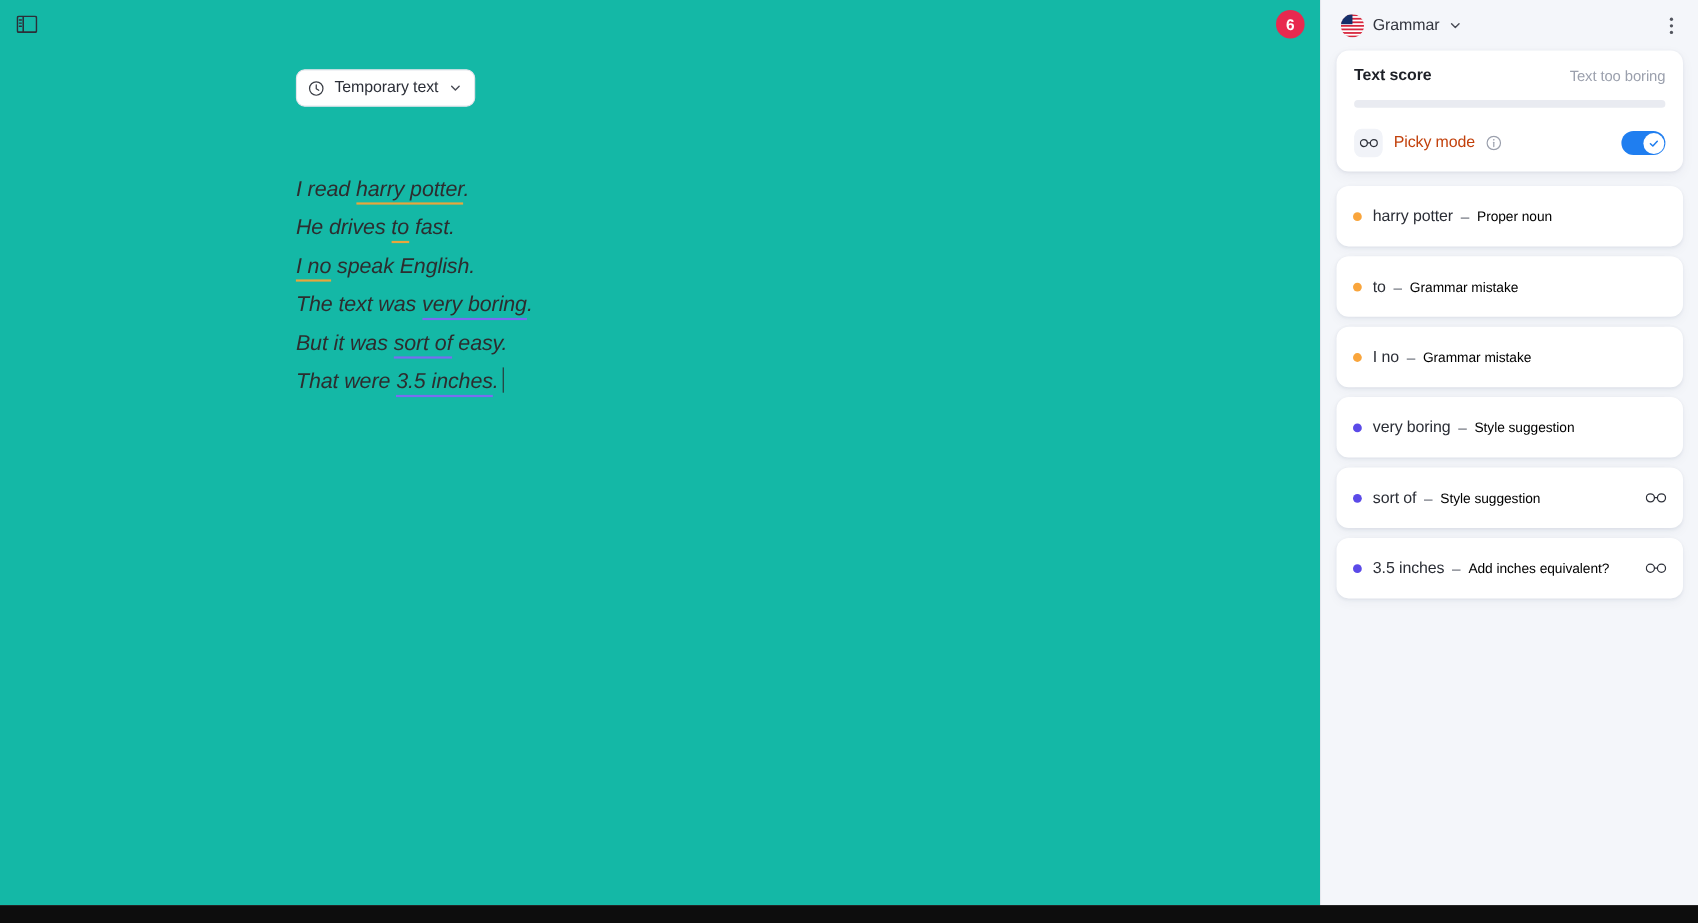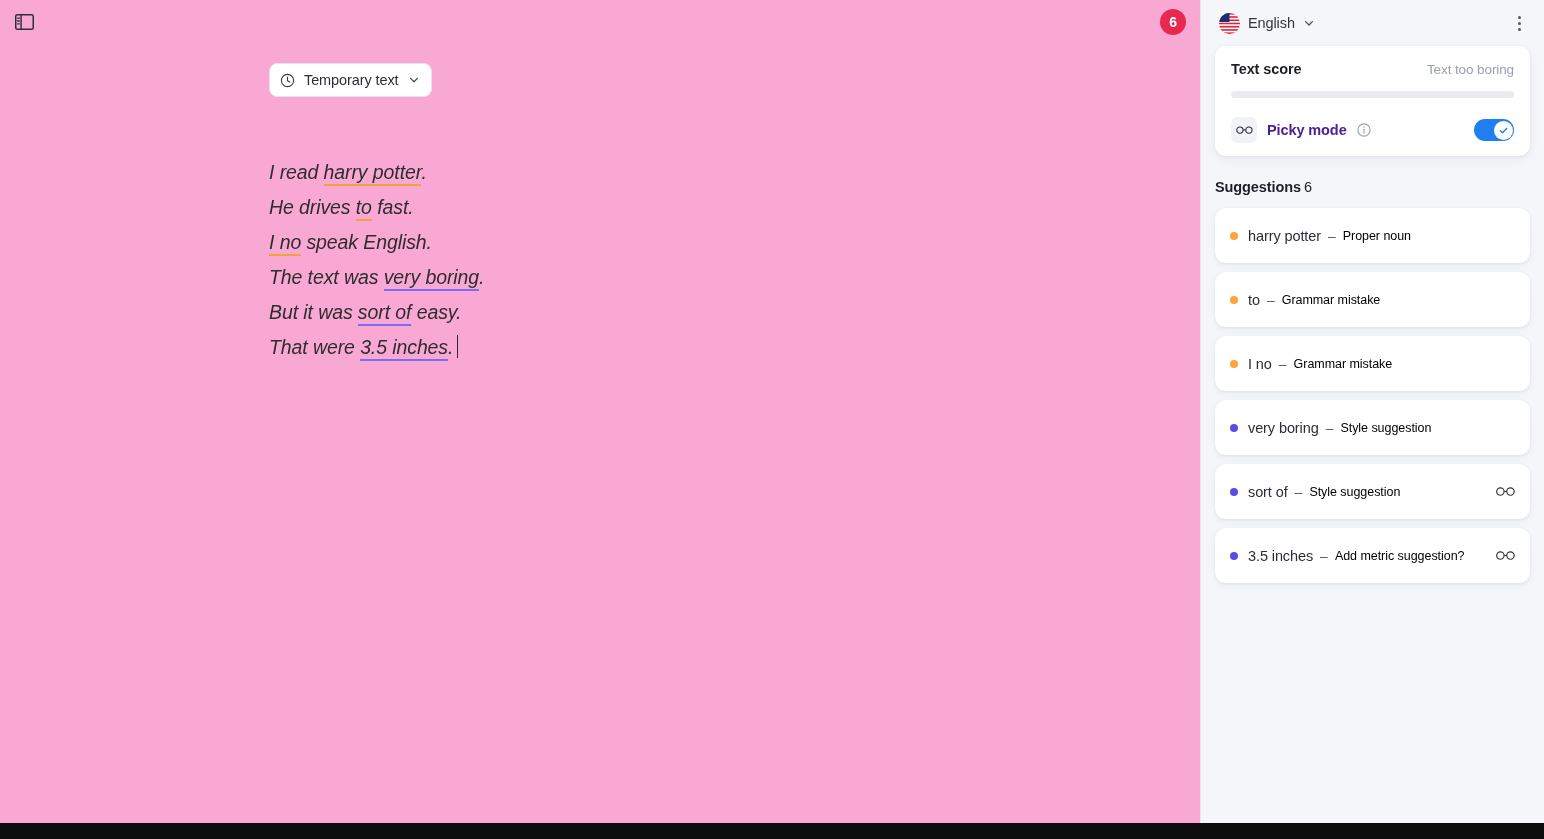--- a/index.html
+++ b/index.html
@@ -29,21 +29,21 @@
     width: 1544px;
     height: 16px;
     background: #0d0d0d;
   }
 
   
   .editor-pane {
     position: relative;
     width: 1201px;
     height: 823px;
-    background: #f9a8d4;
+    background: #14b8a6;
     border-right: 1px solid #e6e8ee;
     box-sizing: border-box;
     flex: none;
   }
   .panel-toggle {
     position: absolute;
     left: 12px;
     top: 11px;
     width: 24px;
     height: 22px;
@@ -216,22 +216,22 @@
     width: 26px; height: 26px;
     border-radius: 7px;
     background: #f1f3f8;
     display: flex;
     align-items: center;
     justify-content: center;
     flex: none;
   }
   .picky-label {
     font-size: 14.5px;
-    font-weight: bold;
-    color: #4c1d95;
+    font-weight: normal;
+    color: #c2410c;
     letter-spacing: -0.1px;
   }
   .info-icon {
     width: 14px; height: 14px;
     flex: none;
   }
   .picky-spacer { flex: 1; }
   .toggle {
     width: 40px; height: 22px;
     border-radius: 12px;
@@ -361,21 +361,21 @@
               <rect y="3.23" width="21" height="1.62"></rect>
               <rect y="6.46" width="21" height="1.62"></rect>
               <rect y="9.69" width="21" height="1.62"></rect>
               <rect y="12.92" width="21" height="1.62"></rect>
               <rect y="16.15" width="21" height="1.62"></rect>
               <rect y="19.38" width="21" height="1.62"></rect>
             </g>
             <rect x="0" y="0" width="10.5" height="9" fill="#15306b"></rect>
           </svg>
         </span>
-        <span class="lang-label">English</span>
+        <span class="lang-label">Grammar</span>
         <span class="chev" style="display:flex;">
           <svg width="12" height="12" viewBox="0 0 12 12" fill="none">
             <path d="M2.6 4.6L6 8L9.4 4.6" stroke="#4a4d56" stroke-width="1.3" stroke-linecap="round" stroke-linejoin="round"></path>
           </svg>
         </span>
       </div>
 
       <div class="sb-header-spacer"></div>
 
       <div class="kebab">
@@ -412,23 +412,20 @@
         <span class="toggle">
           <span class="knob">
             <svg width="11" height="11" viewBox="0 0 12 12" fill="none">
               <path d="M2.6 6.2L5 8.5L9.4 3.8" stroke="#1f7ef0" stroke-width="1.5" stroke-linecap="round" stroke-linejoin="round"></path>
             </svg>
           </span>
         </span>
       </div>
     </div>
 
-    <div class="sugg-head">
-      <b>Suggestions</b><span class="count">6</span>
-    </div>
 
     <div class="sugg-list" id="sugg-list">
         <div class="sugg-card">
           <span class="dot" style="background: rgb(249, 165, 60);"></span>
           <span class="sugg-text">harry potter</span>
           <span class="sugg-dash">–</span>
           <span class="sugg-kind">Proper noun</span>
           <span class="sugg-spacer"></span>
         </div>
         <div class="sugg-card">
@@ -463,21 +460,21 @@
               <circle cx="4.6" cy="5.6" r="3.9" stroke="#2e313a" stroke-width="1.2"></circle>
               <circle cx="15.2" cy="5.6" r="3.9" stroke="#2e313a" stroke-width="1.2"></circle>
               <path d="M8.5 5.4h3.0" stroke="#2e313a" stroke-width="1.2"></path>
             </svg>
           </span>
         </div>
         <div class="sugg-card">
           <span class="dot" style="background: rgb(91, 74, 232);"></span>
           <span class="sugg-text">3.5 inches</span>
           <span class="sugg-dash">–</span>
-          <span class="sugg-kind">Add metric suggestion?</span>
+          <span class="sugg-kind">Add inches equivalent?</span>
           <span class="sugg-spacer"></span>
           <span class="glasses-btn">
             <svg width="19" height="11" viewBox="0 0 20 11" fill="none">
               <circle cx="4.6" cy="5.6" r="3.9" stroke="#2e313a" stroke-width="1.2"></circle>
               <circle cx="15.2" cy="5.6" r="3.9" stroke="#2e313a" stroke-width="1.2"></circle>
               <path d="M8.5 5.4h3.0" stroke="#2e313a" stroke-width="1.2"></path>
             </svg>
           </span>
         </div>
       </div>

